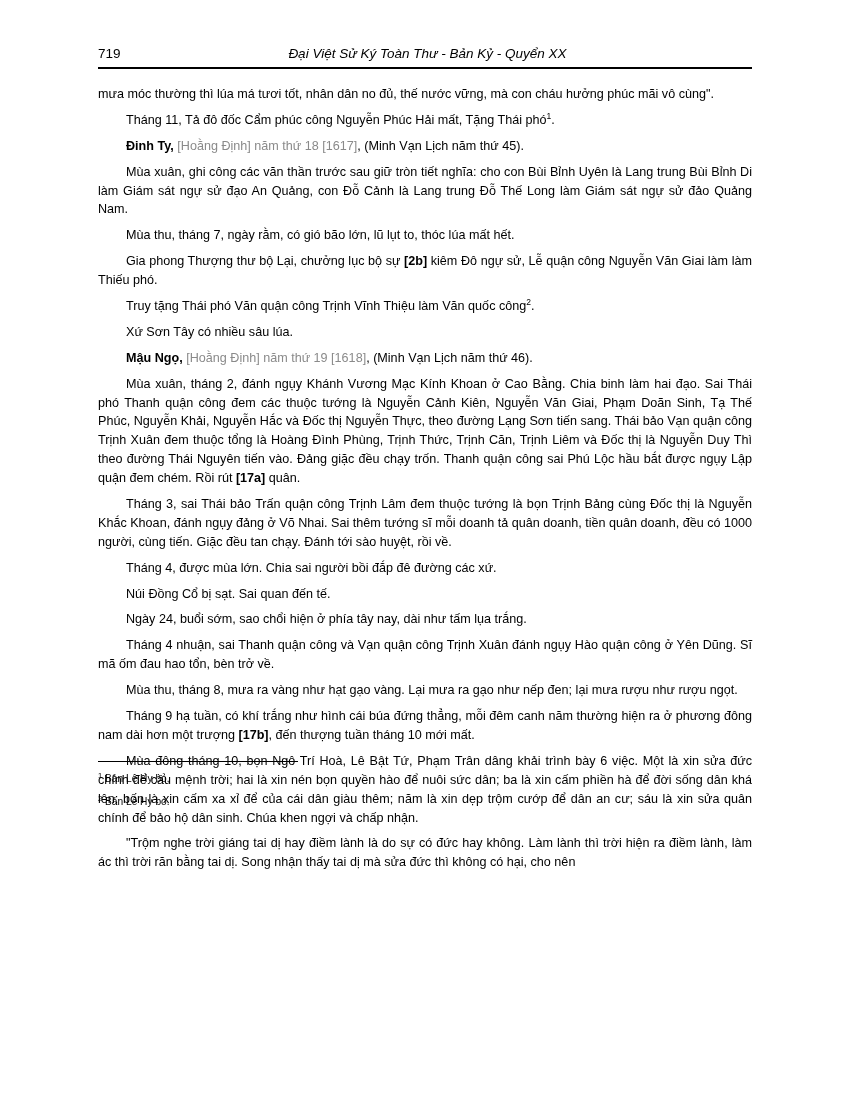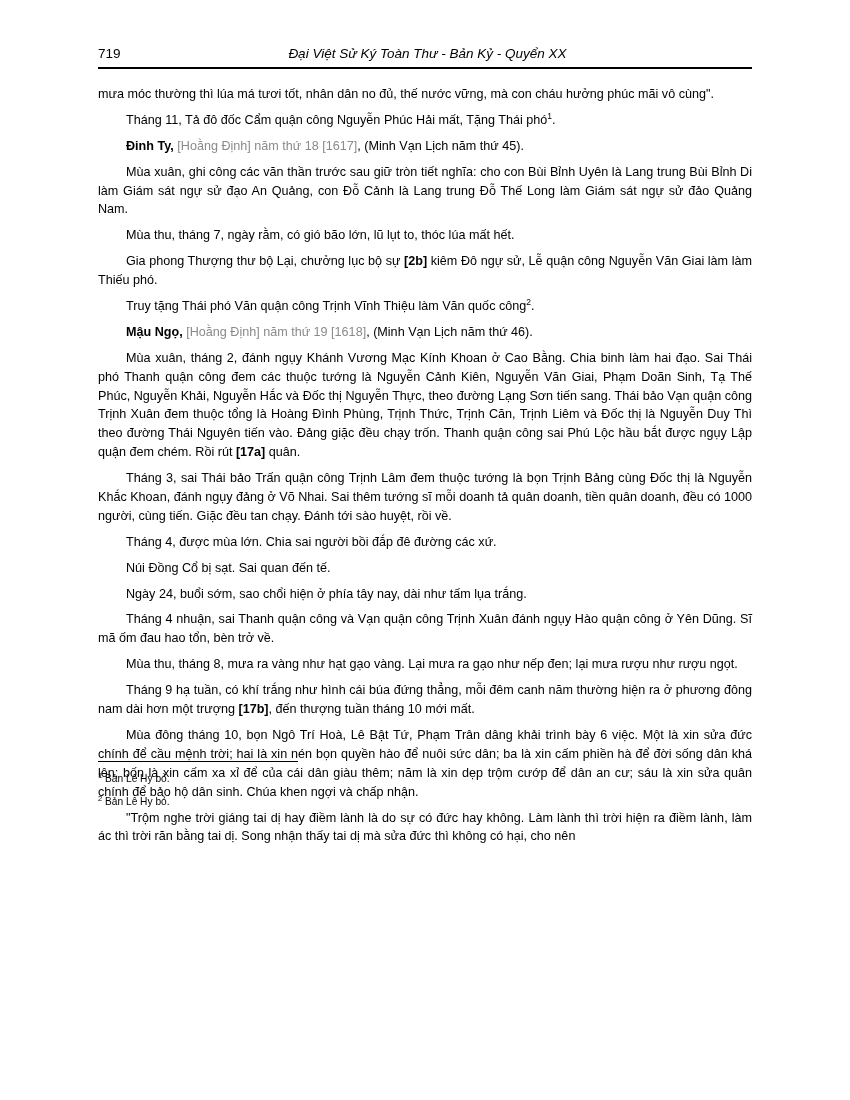--- a/index.html
+++ b/index.html
@@ -96,33 +96,34 @@
   <div class="header">
     <div class="page-number">719</div>
     <div class="title">Đại Việt Sử Ký Toàn Thư - Bản Kỷ - Quyển XX</div>
   </div>
   <div class="header-rule"></div>
 
   <div class="body-text">
 
     <p><span>mưa móc thường thì lúa má tươi tốt, nhân dân no đủ, thế nước vững, mà con cháu hưởng phúc mãi vô cùng".</span></p>
 
-    <p class="indent"><span>Tháng 11, Tả đô đốc Cẩm quận công Nguyễn Phúc Hải mất, Tặng Thái phó</span><sup>1</sup><span>.</span></p>
+    <p class="indent"><span>Tháng 11, Tả đô đốc Cẩm phúc công Nguyễn Phúc Hải mất, Tặng Thái phó</span><sup>1</sup><span>.</span></p>
 
     <p class="indent"><span class="b">Đinh Ty,</span> <span class="gray">[Hoằng Định] năm thứ 18 [1617]</span><span>, (Minh Vạn Lịch năm thứ 45).</span></p>
 
     <p class="indent"><span>Mùa xuân, ghi công các văn thần trước sau giữ tròn tiết nghĩa: cho con Bùi Bỉnh Uyên là Lang trung Bùi Bỉnh Di làm Giám sát ngự sử đạo An Quảng, con Đỗ Cảnh là Lang trung Đỗ Thế Long làm Giám sát ngự sử đảo Quảng Nam.</span></p>
 
     <p class="indent"><span>Mùa thu, tháng 7, ngày rằm, có gió bão lớn, lũ lụt to, thóc lúa mất hết.</span></p>
 
     <p class="indent"><span>Gia phong Thượng thư bộ Lại, chưởng lục bộ sự </span><span class="b">[2b]</span><span> kiêm Đô ngự sử, Lễ quận công Nguyễn Văn Giai làm làm Thiếu phó.</span></p>
 
     <p class="indent"><span>Truy tặng Thái phó Văn quận công Trịnh Vĩnh Thiệu làm Văn quốc công</span><sup>2</sup><span>.</span></p>
 
 
+    <p class="indent"><span>Xứ Sơn Tây có nhiều sâu lúa.</span></p>
 
     <p class="indent"><span class="b">Mậu Ngọ,</span> <span class="gray">[Hoằng Định] năm thứ 19 [1618]</span><span>, (Minh Vạn Lịch năm thứ 46).</span></p>
 
     <p class="indent"><span>Mùa xuân, tháng 2, đánh ngụy Khánh Vương Mạc Kính Khoan ở Cao Bằng. Chia binh làm hai đạo. Sai Thái phó Thanh quận công đem các thuộc tướng là Nguyễn Cảnh Kiên, Nguyễn Văn Giai, Phạm Doãn Sinh, Tạ Thế Phúc, Nguyễn Khải, Nguyễn Hắc và Đốc thị Nguyễn Thực, theo đường Lạng Sơn tiến sang. Thái bảo Vạn quận công Trịnh Xuân đem thuộc tổng là Hoàng Đình Phùng, Trịnh Thức, Trịnh Căn, Trịnh Liêm và Đốc thị là Nguyễn Duy Thì theo đường Thái Nguyên tiến vào. Đảng giặc đều chạy trốn. Thanh quận công sai Phú Lộc hầu bắt được ngụy Lập quận đem chém. Rồi rút </span><span class="b">[17a]</span><span> quân.</span></p>
 
     <p class="indent"><span>Tháng 3, sai Thái bảo Trấn quận công Trịnh Lâm đem thuộc tướng là bọn Trịnh Bảng cùng Đốc thị là Nguyễn Khắc Khoan, đánh ngụy đảng ở Võ Nhai. Sai thêm tướng sĩ mỗi doanh tả quân doanh, tiền quân doanh, đều có 1000 người, cùng tiến. Giặc đều tan chạy. Đánh tới sào huyệt, rồi về.</span></p>
 
     <p class="indent"><span>Tháng 4, được mùa lớn. Chia sai người bồi đắp đê đường các xứ.</span></p>
 
     <p class="indent"><span>Núi Đồng Cổ bị sạt. Sai quan đến tế.</span></p>

